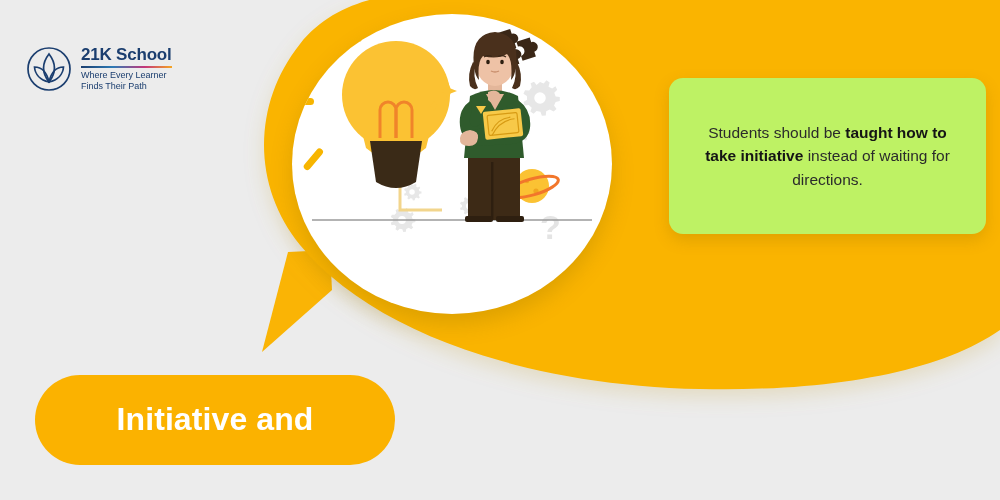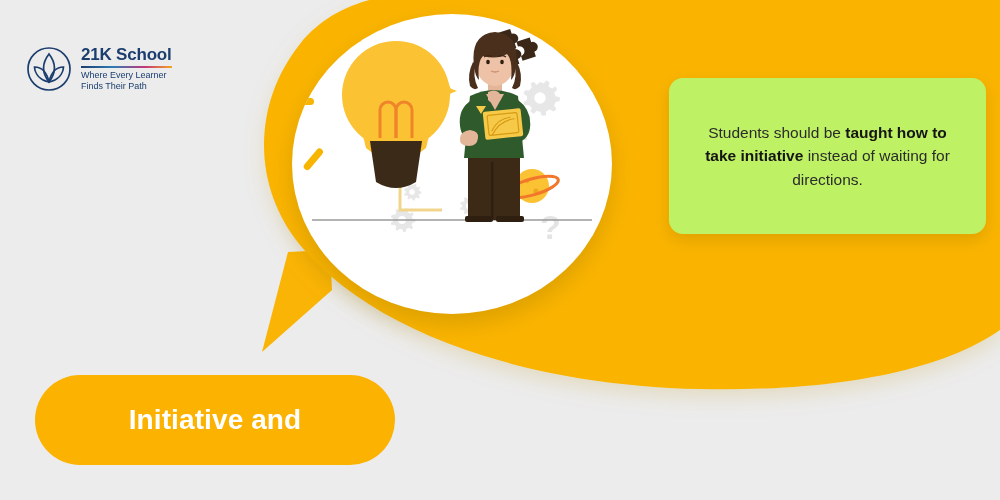--- a/index.html
+++ b/index.html
@@ -48,21 +48,21 @@
   }
   .quote-text b{font-weight:bold;color:#151515;}
 
   
   .pill{
     position:absolute;left:35px;top:375px;width:360px;height:90px;
     background:#FBB200;border-radius:46px;
     display:flex;flex-direction:column;align-items:center;justify-content:center;
   }
   .pill-line{
-    color:#ffffff;font-size:28px;font-weight:bold;line-height:1.22;
+    color:#ffffff;font-size:32px;font-weight:bold;line-height:1.22;
     letter-spacing:.1px;text-align:left;white-space:nowrap;
   }
 
   .illu{position:absolute;left:0;top:0;}
 </style>
 </head>
 <body>
 
 <div class="stage">
 

